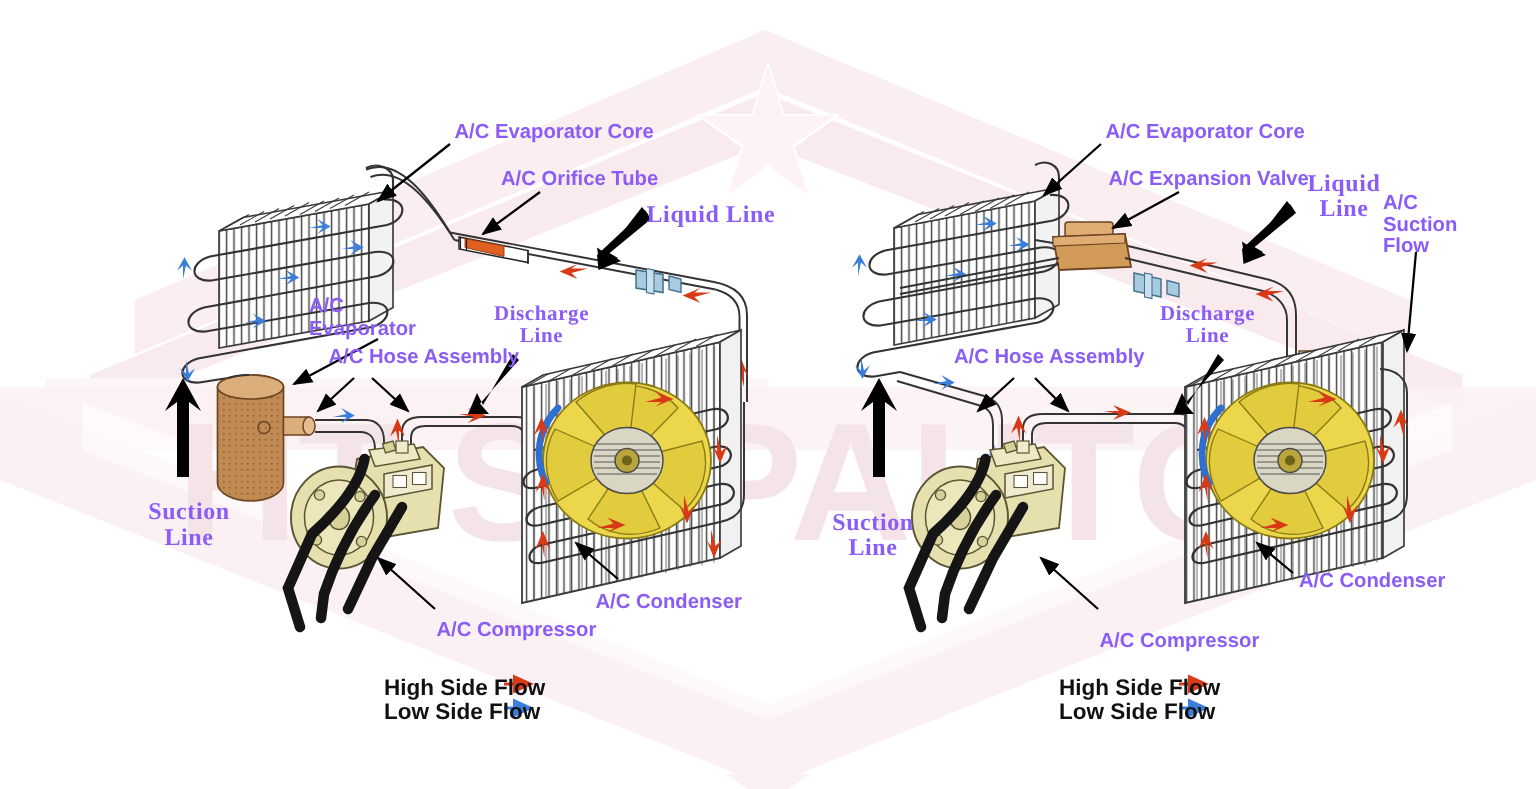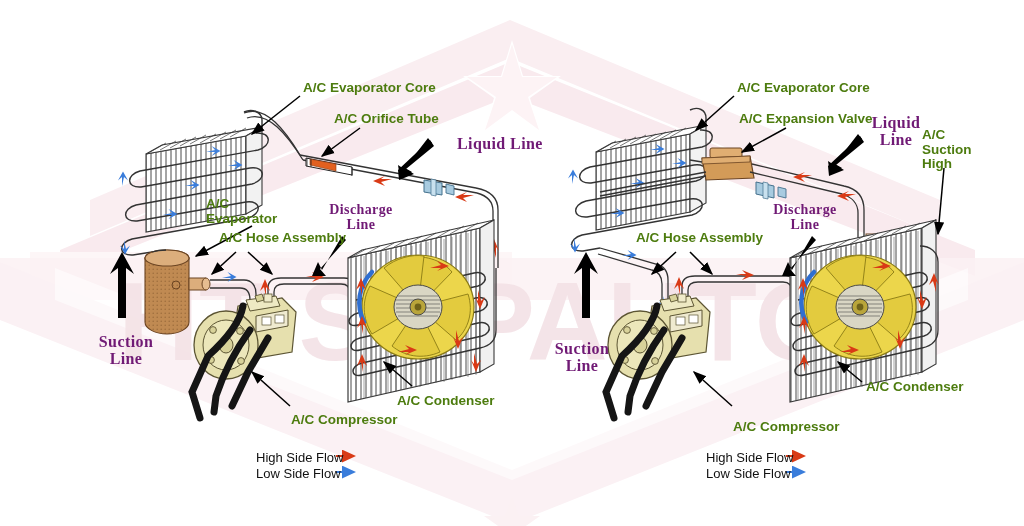--- a/index.html
+++ b/index.html
@@ -5,25 +5,25 @@
   html,body{margin:0;padding:0;background:#fff;}
   body{width:1024px;height:526px;overflow:hidden;font-family:"Liberation Sans",sans-serif;}
   #stage{position:relative;width:1024px;height:526px;background:#ffffff;overflow:hidden;}
 
   
   .wm{position:absolute;inset:0;pointer-events:none;}
   .wm svg{width:100%;height:100%;display:block;}
 
   
   .lbl{position:absolute;white-space:nowrap;line-height:1.08;}
-  .lbl-blue{color:#4d7c0f;font-weight:bold;font-size:13.5px;font-family:"Liberation Sans",sans-serif;}
+  .lbl-blue{color:#8b5cf6;font-weight:bold;font-size:13.5px;font-family:"Liberation Sans",sans-serif;}
   .lbl-blue.two{white-space:normal;text-align:left;}
-  .lbl-red{color:#701a75;font-weight:bold;font-size:16px;font-family:"Liberation Serif",serif;text-align:center;letter-spacing:.4px;}
+  .lbl-red{color:#8b5cf6;font-weight:bold;font-size:16px;font-family:"Liberation Serif",serif;text-align:center;letter-spacing:.4px;}
   .lbl-red.sm{font-size:14px;}
-  .legend-txt{position:absolute;color:#111;font-weight:normal;font-size:13px;font-family:"Liberation Sans",sans-serif;white-space:nowrap;}
+  .legend-txt{position:absolute;color:#111;font-weight:bold;font-size:15px;font-family:"Liberation Sans",sans-serif;white-space:nowrap;}
 
   .svglayer{position:absolute;left:0;top:0;width:1024px;height:526px;pointer-events:none;}
 </style>
 </head>
 <body>
 
 <div id="stage">
 
   <div class="wm">
     <svg viewBox="0 0 1024 526" preserveAspectRatio="none">
@@ -523,39 +523,39 @@
 
   <div class="lbl lbl-blue two" style="left:206px;top:197px;width:92px;">
     <div>A/C</div>
     <div>Evaporator</div>
   </div>
 
   <div class="lbl lbl-blue" style="left:219px;top:231px;">A/C Hose Assembly</div>
   <div class="lbl lbl-blue" style="left:397px;top:394px;">A/C Condenser</div>
   <div class="lbl lbl-blue" style="left:291px;top:413px;">A/C Compressor</div>
 
-  <div class="lbl lbl-red" style="left:457px;top:135px;">Liquid Line</div>
+  <div class="lbl lbl-red" style="left:431px;top:135px;">Liquid Line</div>
 
   <div class="lbl lbl-red sm" style="left:318px;top:202px;width:86px;">
     <div>Discharge</div>
     <div>Line</div>
   </div>
 
   <div class="lbl lbl-red" style="left:80px;top:333px;width:92px;">
     <div>Suction</div>
     <div>Line</div>
   </div>
 
   <div class="lbl lbl-blue" style="left:737px;top:81px;">A/C Evaporator Core</div>
   <div class="lbl lbl-blue" style="left:739px;top:112px;">A/C Expansion Valve</div>
 
   <div class="lbl lbl-blue two" style="left:922px;top:128px;width:64px;">
     <div>A/C</div>
     <div>Suction</div>
-    <div>High</div>
+    <div>Flow</div>
   </div>
 
   <div class="lbl lbl-blue" style="left:636px;top:231px;">A/C Hose Assembly</div>
   <div class="lbl lbl-blue" style="left:866px;top:380px;">A/C Condenser</div>
   <div class="lbl lbl-blue" style="left:733px;top:420px;">A/C Compressor</div>
 
   <div class="lbl lbl-red" style="left:866px;top:114px;width:60px;">
     <div>Liquid</div>
     <div>Line</div>
   </div>

